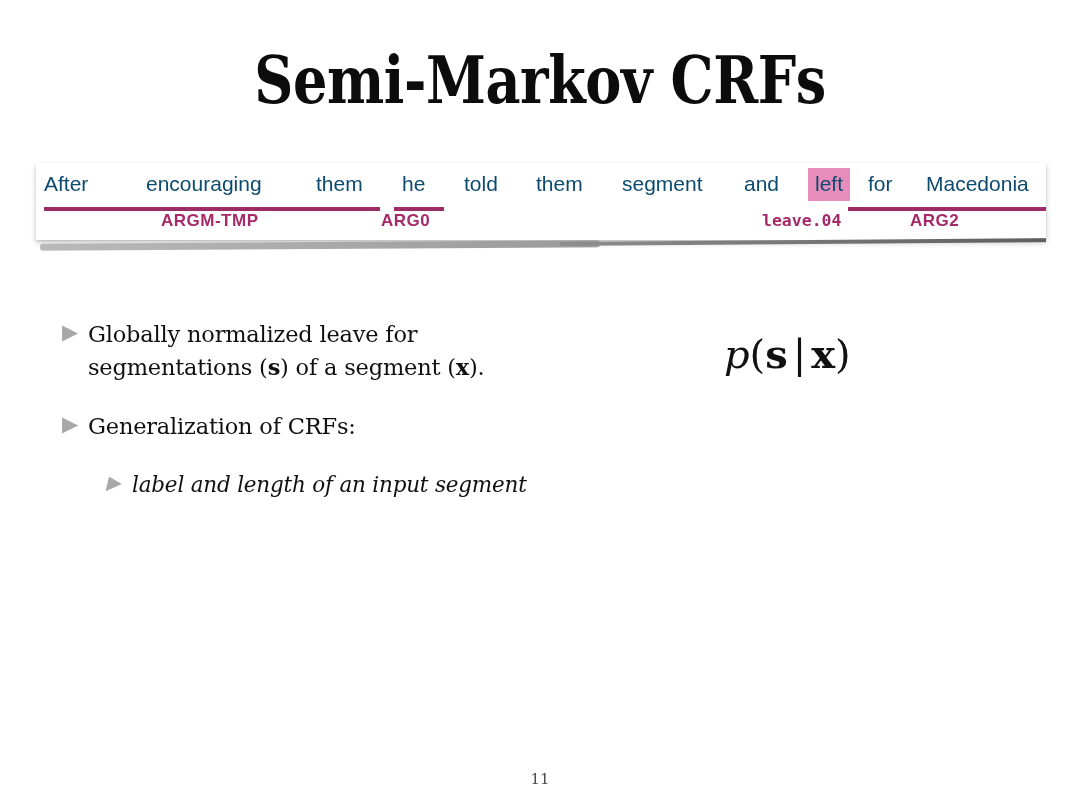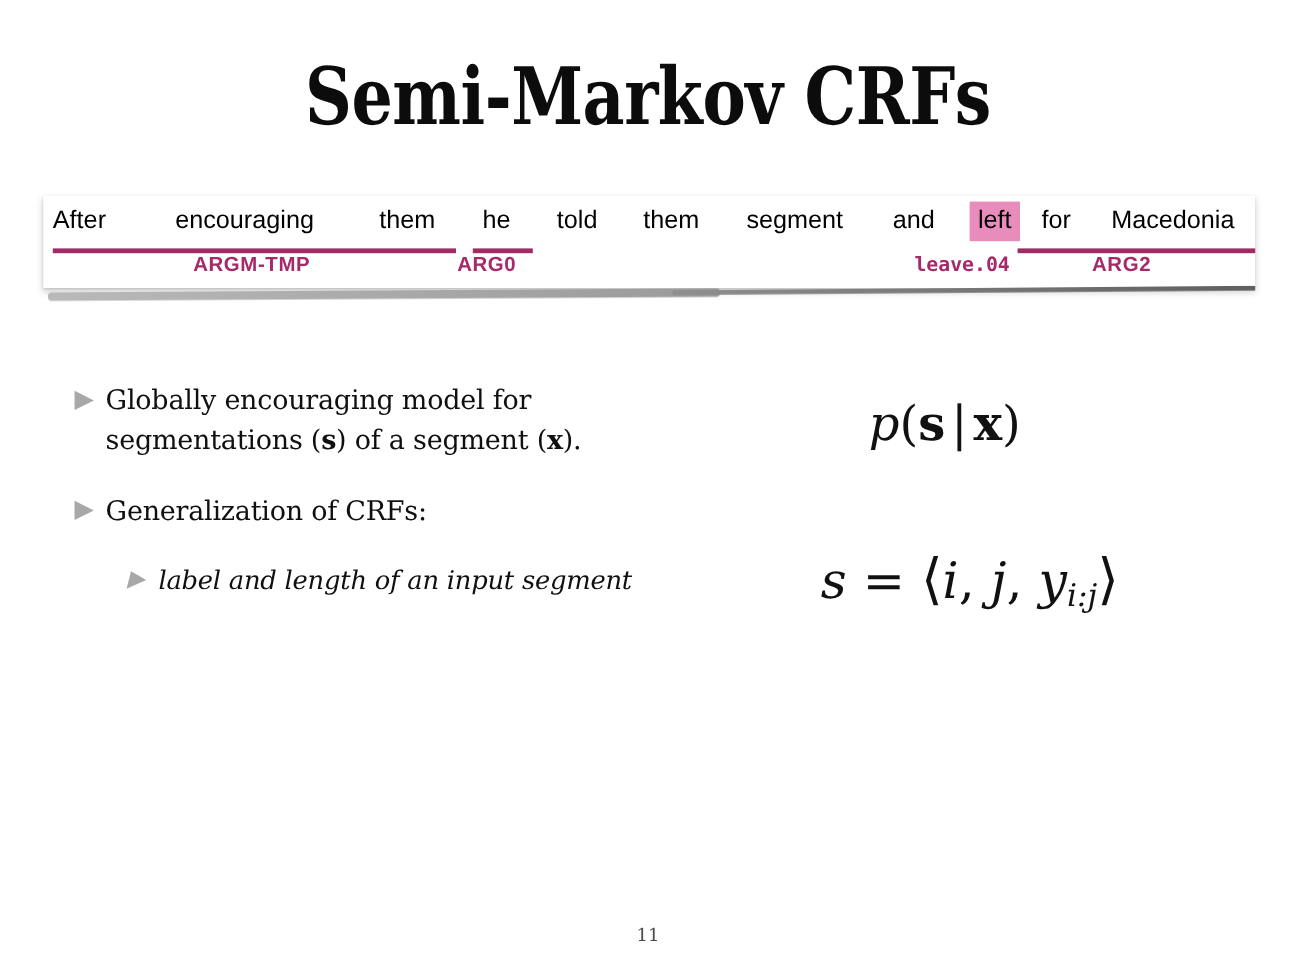--- a/index.html
+++ b/index.html
@@ -35,21 +35,21 @@
     width:1010px;height:77px;
     background:#ffffff;
     box-shadow:0 3px 6px rgba(0,0,0,0.20), 0 1px 2px rgba(0,0,0,0.12);
   }
   .sentence{
     position:absolute;
     left:0;top:7px;
     width:1010px;height:30px;
     font-family:"Liberation Sans", sans-serif;
     font-size:21px;
-    color:#000000;
+    color:#0c4a6e;
     white-space:nowrap;
   }
   .word{
     position:absolute;
     top:0;
     line-height:28px;
     white-space:nowrap;
   }
   .word.hl{
     background:#e88cbb;
@@ -198,34 +198,31 @@
   </div>
 
   <div class="torn">
     <div class="t1"></div>
     <div class="t2"></div>
   </div>
 
   <div class="bullets" id="bullets">
       <div class="bullet">
         <div class="marker">▶</div>
-        <div class="btext"><span>Globally encouraging model for segmentations (</span><span class="bf">s</span><span>) of a segment (</span><span class="bf">x</span><span>).</span></div>
+        <div class="btext"><span>Globally normalized leave for segmentations (</span><span class="bf">s</span><span>) of a segment (</span><span class="bf">x</span><span>).</span></div>
       </div>
       <div class="bullet">
         <div class="marker">▶</div>
         <div class="btext"><span>Generalization of CRFs:</span></div>
       </div>
       <div class="bullet sub">
         <div class="marker">▶</div>
         <div class="btext"><span>label and length of an input segment</span></div>
       </div>
     </div>
 
   <div class="math m1">
     <span class="it">p</span>(<span class="bu">s</span><span class="vbar">|</span><span class="bu">x</span>)
   </div>
-  <div class="math m2">
-    <span class="it">s</span> = <span class="ang">⟨</span><span class="it">i</span>, <span class="it">j</span>, <span class="it">y</span><span class="sub">i:j</span><span class="ang">⟩</span>
-  </div>
 
   <div class="pageno">11</div>
 
 </div>
 
 </body></html>

